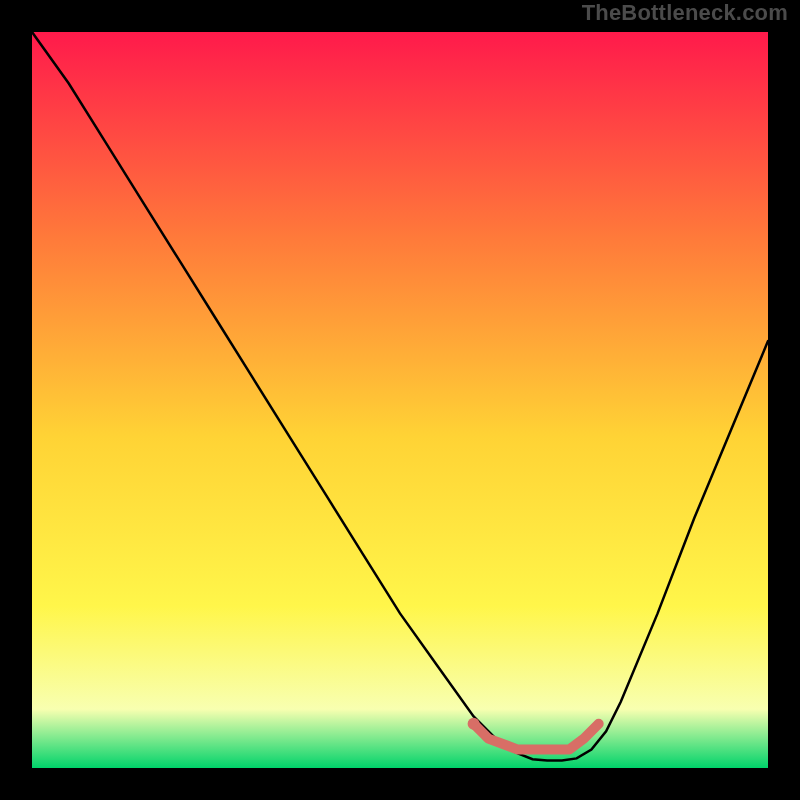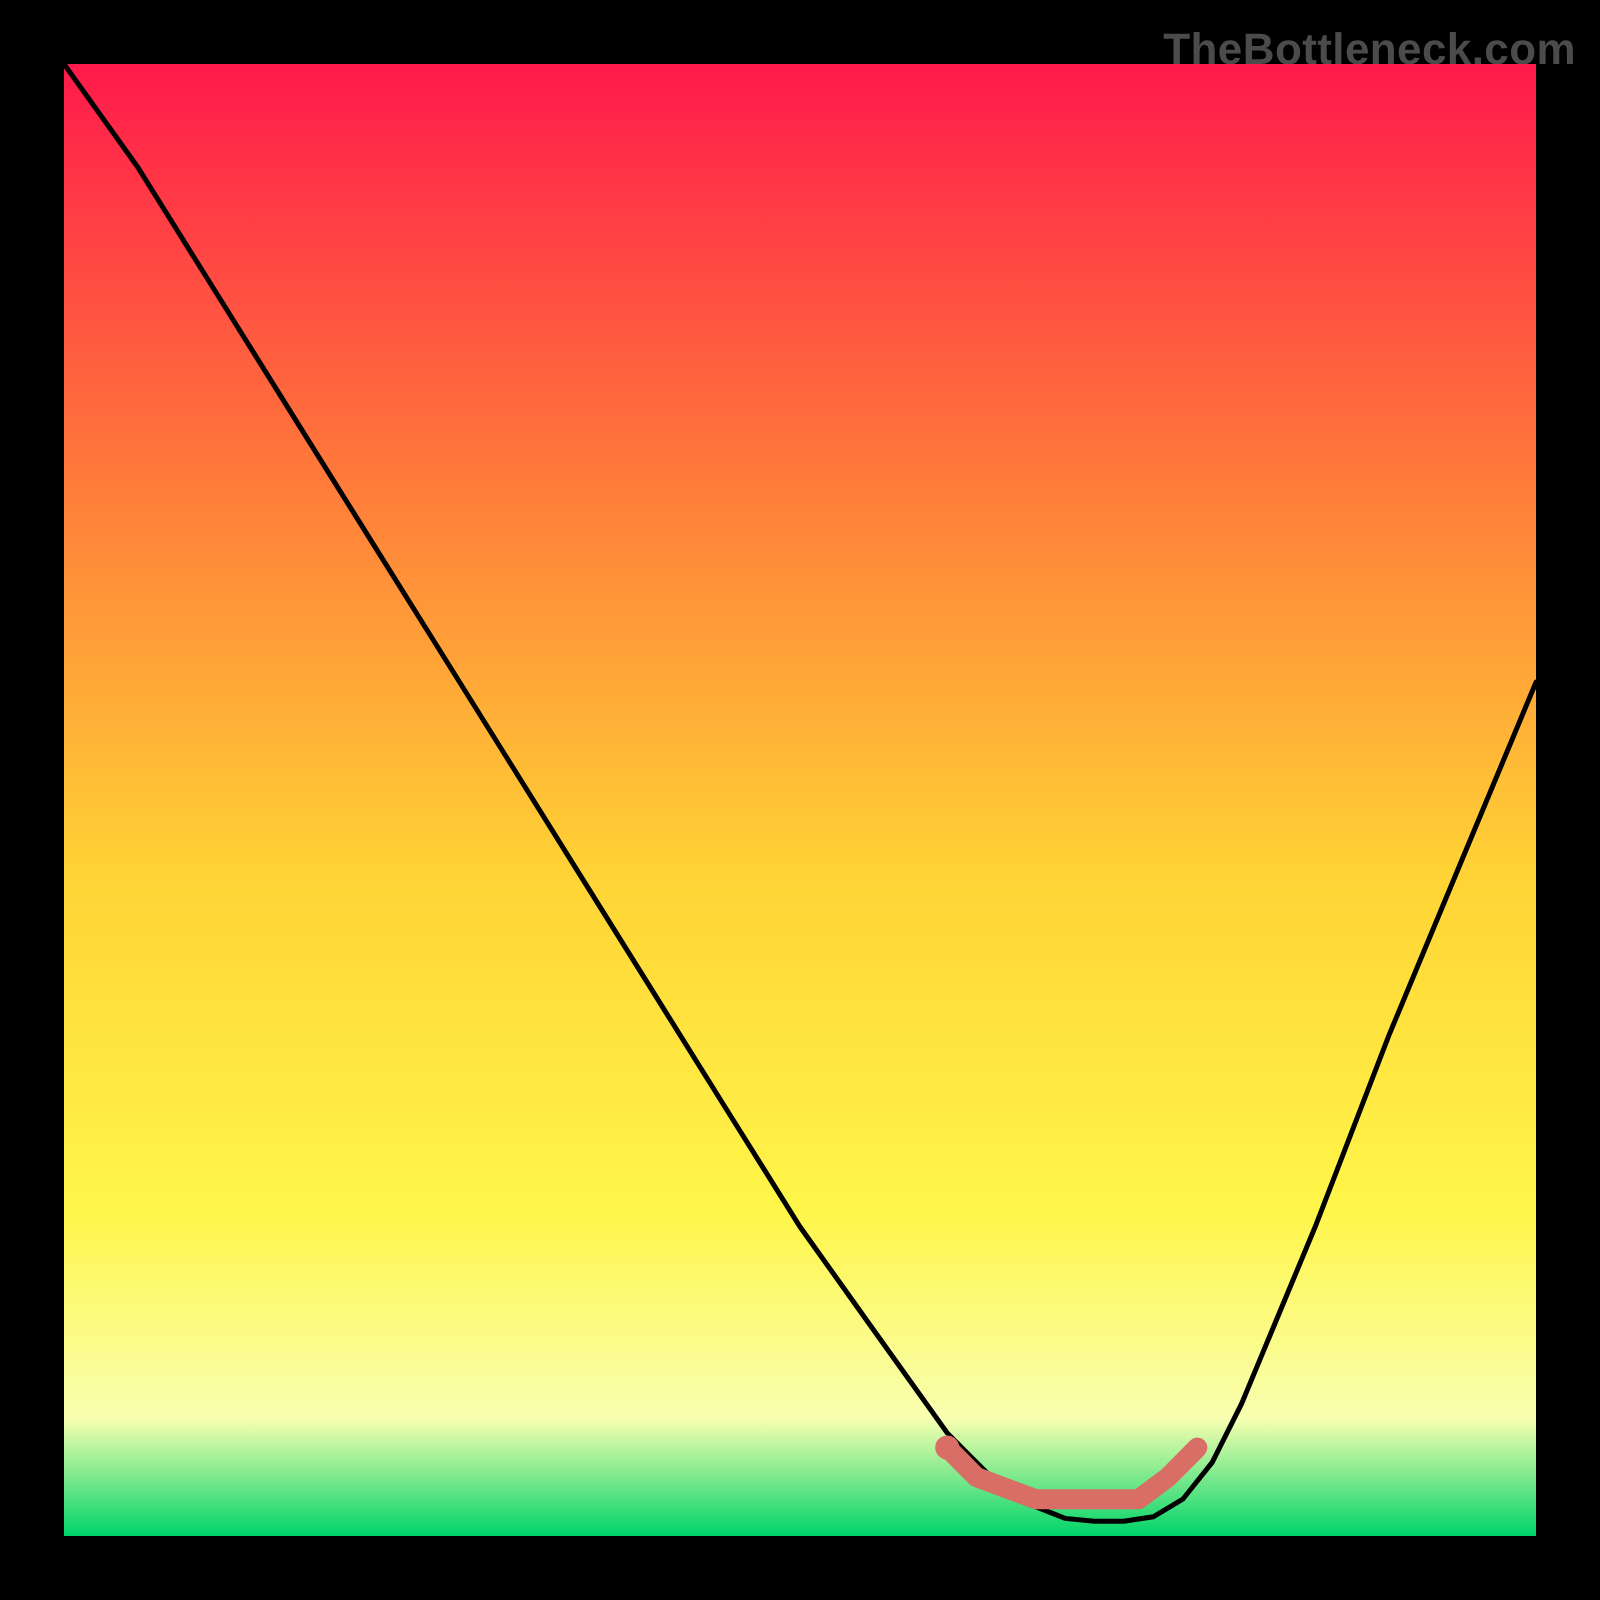--- a/index.html
+++ b/index.html
@@ -5,21 +5,21 @@
   * { margin: 0; padding: 0; box-sizing: border-box; }
   html, body { width: 800px; height: 800px; overflow: hidden; background: #000; }
   .stage {
     position: relative;
     width: 800px;
     height: 800px;
     background: #000;
   }
   .watermark {
     position: absolute;
-    top: 12px;
+    top: 0;
     right: 12px;
     font-family: Arial, Helvetica, sans-serif;
     font-size: 22px;
     font-weight: 600;
     color: #4b4b4b;
     letter-spacing: 0.2px;
   }
   svg.plot {
     position: absolute;
     left: 32px;

